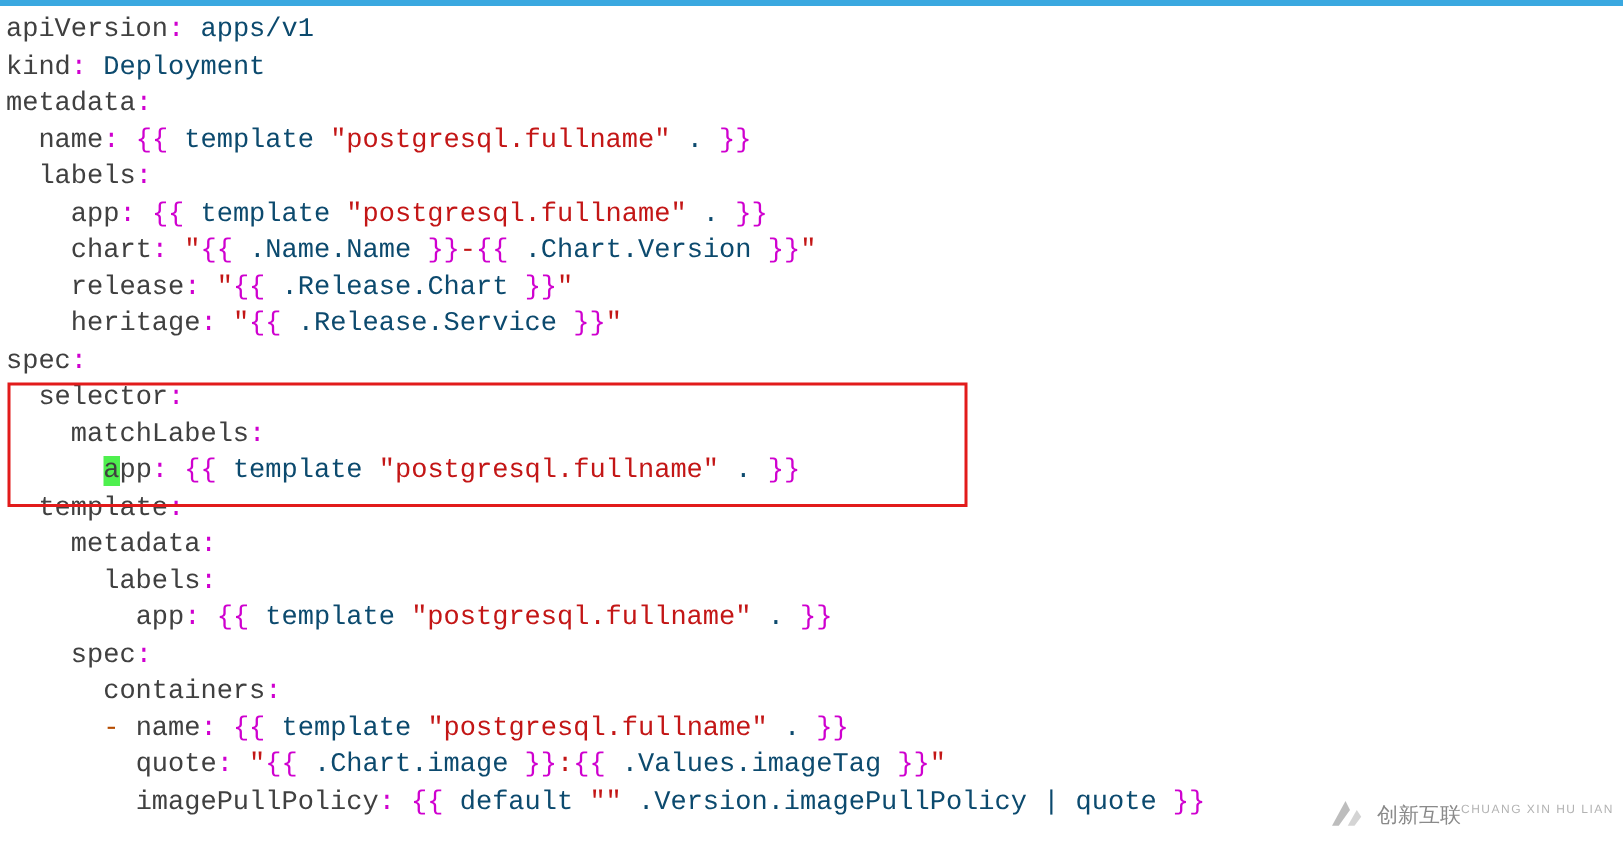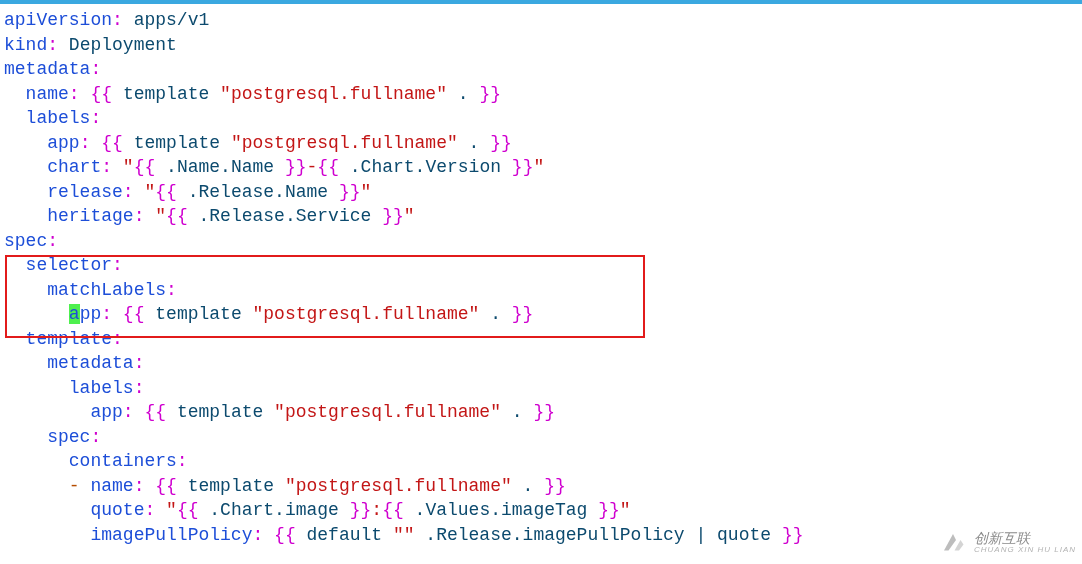--- a/index.html
+++ b/index.html
@@ -22,21 +22,21 @@
     background: #3aa8e0;
   }
   pre.code {
     margin: 0;
     padding: 8px 4px 0 4px;
     white-space: pre;
     font-family: inherit;
     font-size: inherit;
     line-height: inherit;
   }
-  .k  { color: #1d4ed8; }            
+  .k  { color: #404040; }            
   .p  { color: #cf00cf; }            
   .s  { color: #c31616; }            
   .d  { color: #b54c00; }            
   .v  { color: #0c4a6e; }            
   .cursor { background: #4ef04e; }   
   .hlbox {
     position: absolute;
     border: 2px solid #e21b1b;
     left: 5px;
     top: 255px;
@@ -51,51 +51,51 @@
     display: flex;
     align-items: center;
     gap: 6px;
     color: #9b9b9b;
     font-family: "Microsoft YaHei", Arial, sans-serif;
     pointer-events: none;
   }
   .watermark .logo {
     width: 30px; height: 30px;
   }
-  .watermark .text { display:flex; flex-direction:column; line-height:1.05;font-style:italic; }
+  .watermark .text { display:flex; flex-direction:row; line-height:1.05; }
   .watermark .main { font-size: 14px; color:#8a8a8a; }
   .watermark .sub  { font-size: 8px; letter-spacing: 1px; color:#b3b3b3; }
 </style>
 </head>
 <body>
 
 <div class="top-bar"></div>
 
 <pre class="code"><span class="k">apiVersion</span><span class="p">:</span> <span class="v">apps/v1</span>
 <span class="k">kind</span><span class="p">:</span> <span class="v">Deployment</span>
 <span class="k">metadata</span><span class="p">:</span>
   <span class="k">name</span><span class="p">:</span> <span class="p">{{</span> <span class="v">template</span> <span class="s">"postgresql.fullname"</span> <span class="v">.</span> <span class="p">}}</span>
   <span class="k">labels</span><span class="p">:</span>
     <span class="k">app</span><span class="p">:</span> <span class="p">{{</span> <span class="v">template</span> <span class="s">"postgresql.fullname"</span> <span class="v">.</span> <span class="p">}}</span>
     <span class="k">chart</span><span class="p">:</span> <span class="s">"</span><span class="p">{{</span> <span class="v">.Name.Name</span> <span class="p">}}</span><span class="s">-</span><span class="p">{{</span> <span class="v">.Chart.Version</span> <span class="p">}}</span><span class="s">"</span>
-    <span class="k">release</span><span class="p">:</span> <span class="s">"</span><span class="p">{{</span> <span class="v">.Release.Name</span> <span class="p">}}</span><span class="s">"</span>
+    <span class="k">release</span><span class="p">:</span> <span class="s">"</span><span class="p">{{</span> <span class="v">.Release.Chart</span> <span class="p">}}</span><span class="s">"</span>
     <span class="k">heritage</span><span class="p">:</span> <span class="s">"</span><span class="p">{{</span> <span class="v">.Release.Service</span> <span class="p">}}</span><span class="s">"</span>
 <span class="k">spec</span><span class="p">:</span>
   <span class="k">selector</span><span class="p">:</span>
     <span class="k">matchLabels</span><span class="p">:</span>
       <span class="k"><span class="cursor">a</span><span>pp</span></span><span class="p">:</span> <span class="p">{{</span> <span class="v">template</span> <span class="s">"postgresql.fullname"</span> <span class="v">.</span> <span class="p">}}</span>
   <span class="k">template</span><span class="p">:</span>
     <span class="k">metadata</span><span class="p">:</span>
       <span class="k">labels</span><span class="p">:</span>
         <span class="k">app</span><span class="p">:</span> <span class="p">{{</span> <span class="v">template</span> <span class="s">"postgresql.fullname"</span> <span class="v">.</span> <span class="p">}}</span>
     <span class="k">spec</span><span class="p">:</span>
       <span class="k">containers</span><span class="p">:</span>
       <span class="d">-</span> <span class="k">name</span><span class="p">:</span> <span class="p">{{</span> <span class="v">template</span> <span class="s">"postgresql.fullname"</span> <span class="v">.</span> <span class="p">}}</span>
         <span class="k">quote</span><span class="p">:</span> <span class="s">"</span><span class="p">{{</span> <span class="v">.Chart.image</span> <span class="p">}}</span><span class="s">:</span><span class="p">{{</span> <span class="v">.Values.imageTag</span> <span class="p">}}</span><span class="s">"</span>
-        <span class="k">imagePullPolicy</span><span class="p">:</span> <span class="p">{{</span> <span class="v">default</span> <span class="s">""</span> <span class="v">.Release.imagePullPolicy</span> <span class="v">|</span> <span class="v">quote</span> <span class="p">}}</span>
+        <span class="k">imagePullPolicy</span><span class="p">:</span> <span class="p">{{</span> <span class="v">default</span> <span class="s">""</span> <span class="v">.Version.imagePullPolicy</span> <span class="v">|</span> <span class="v">quote</span> <span class="p">}}</span>
 </pre>
 
 <div class="hlbox"></div>
 
 <div class="watermark">
   <svg class="logo" viewBox="0 0 40 40">
     <path d="M8 30 L20 8 L24 16 L14 30 Z" fill="#bdbdbd"></path>
     <path d="M22 30 L30 16 L34 22 L28 30 Z" fill="#d4d4d4"></path>
   </svg>
   <div class="text">

